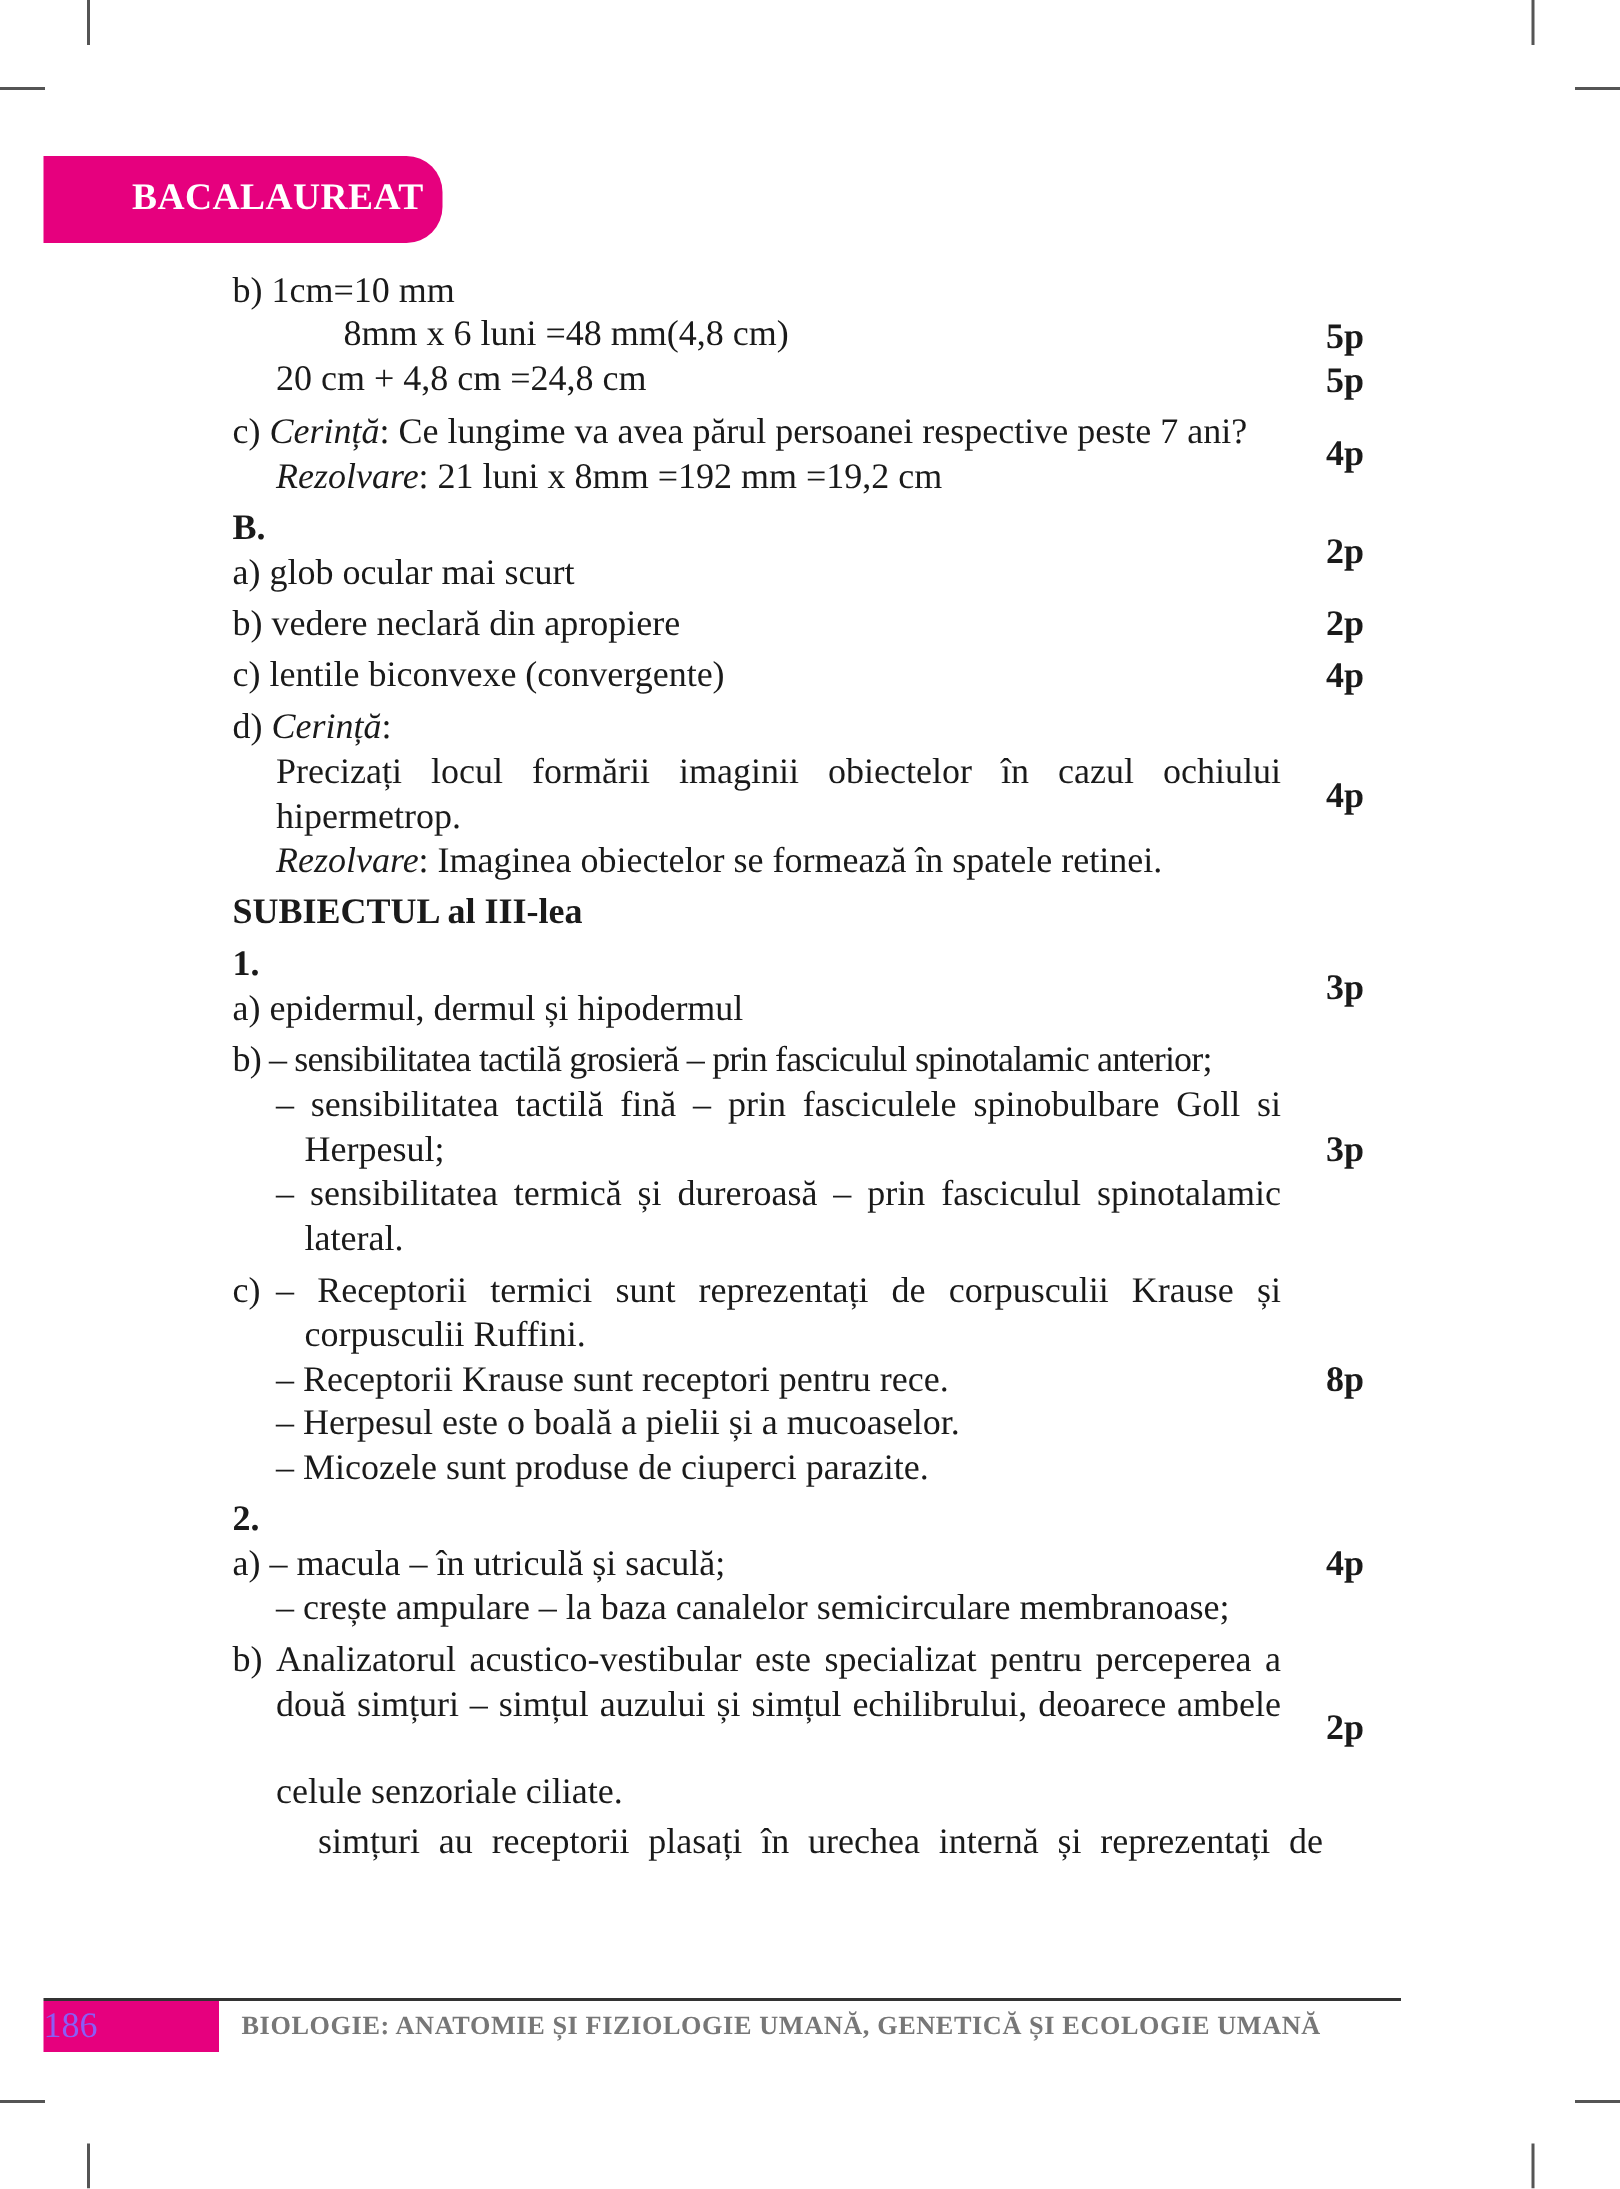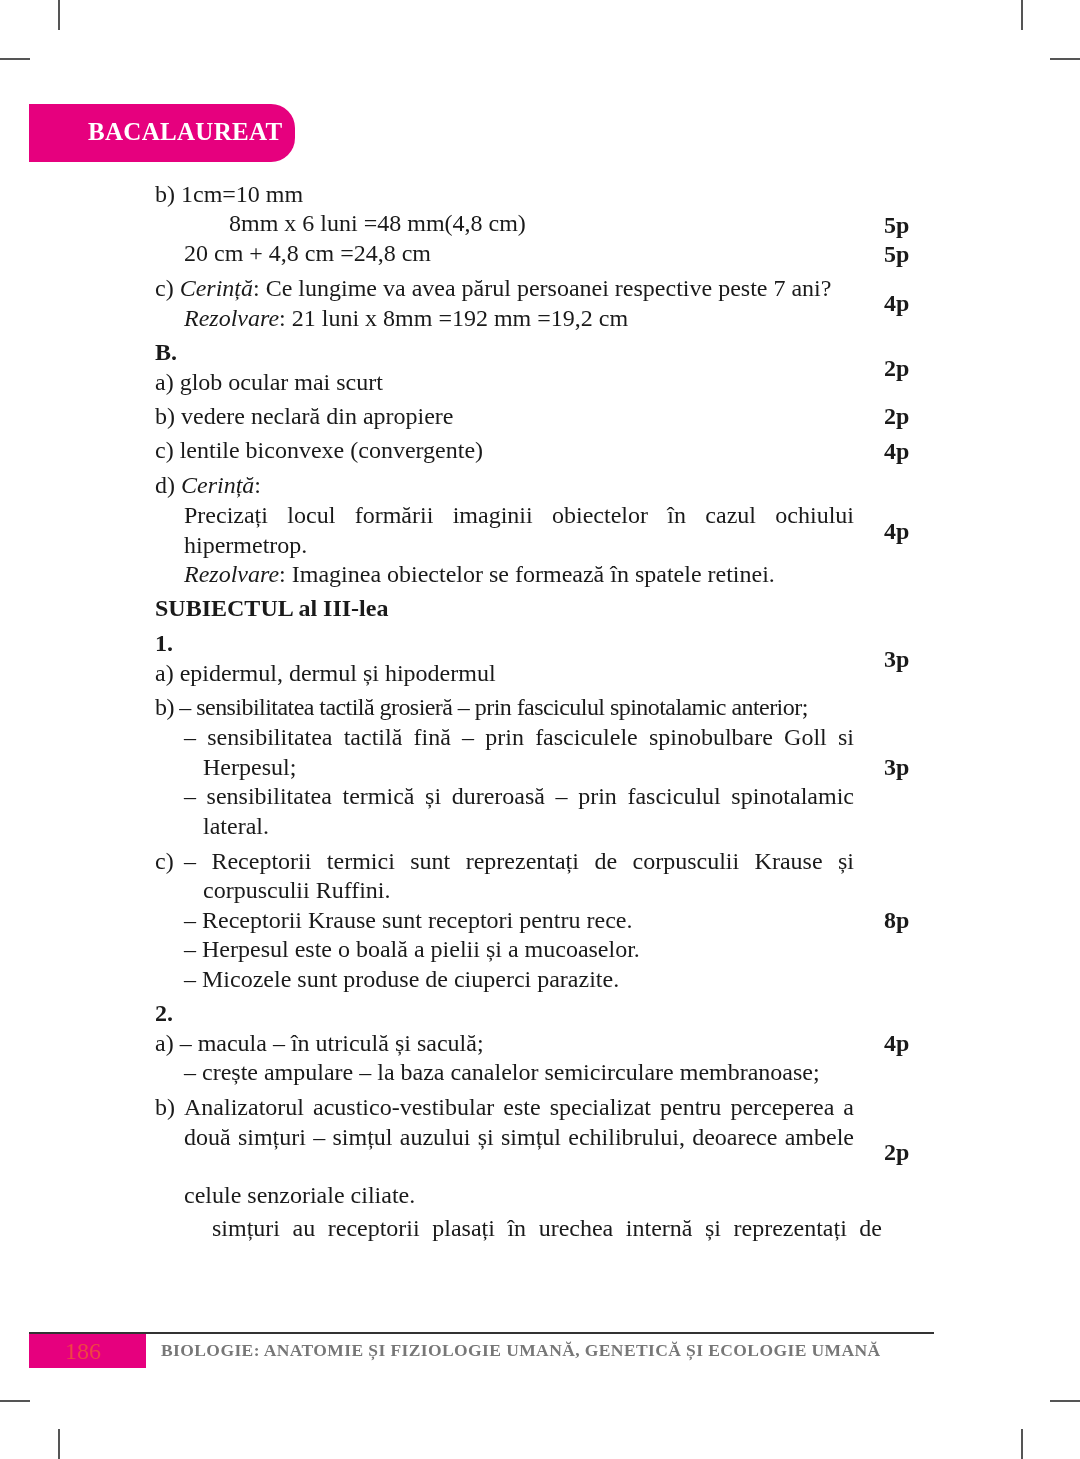--- a/index.html
+++ b/index.html
@@ -10,22 +10,22 @@
            border-radius:0 24px 24px 0; }
   .badge-text { position:absolute; left:88px; top:118px; font-size:25px; font-weight:bold;
                 color:#ffffff; letter-spacing:0.3px; }
   .line { position:absolute; font-size:24px; line-height:28px; white-space:nowrap;text-align:center; }
   .just { white-space:normal; text-align:justify; text-align-last:justify; }
   .pts { position:absolute; left:884px; font-size:24px; font-weight:bold; line-height:28px; }
   .b { font-weight:bold; }
   .i { font-style:italic; }
   .footer-rule { position:absolute; left:29px; top:1332px; width:905px; height:2px; background:#333; }
   .footer-box { position:absolute; left:29px; top:1334px; width:117px; height:34px; }
-  .footer-num { position:absolute; left:29px; top:1334px; width:108px; text-align:center;
-                font-size:24px; line-height:34px; color:#ef4444; }
+  .footer-num { position:absolute; left:29px; top:1334px; width:108px; text-align:left;
+                font-size:24px; line-height:34px; color:#8b5cf6; }
   .footer-title { position:absolute; left:161px; top:1340px; font-size:17.5px; font-weight:bold;
                   color:#777777; letter-spacing:0.4px; white-space:nowrap; }
 </style>
 </head>
 <body>
 
 <div class="crop" style="left:58px;top:0;width:2px;height:30px;"></div>
 <div class="crop" style="left:0;top:58px;width:30px;height:2px;"></div>
 <div class="crop" style="left:1021px;top:0;width:2px;height:30px;"></div>
 <div class="crop" style="left:1050px;top:58px;width:30px;height:2px;"></div>

